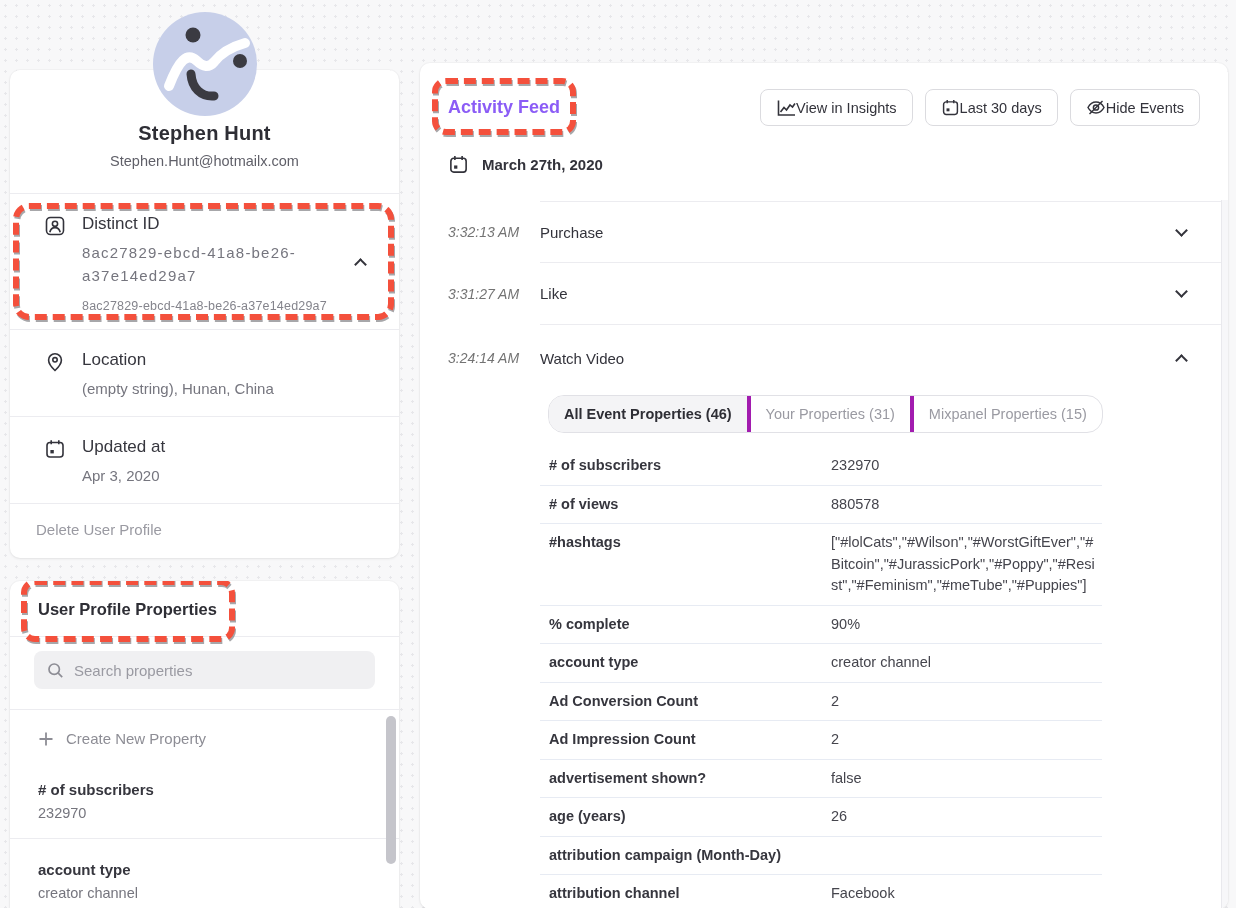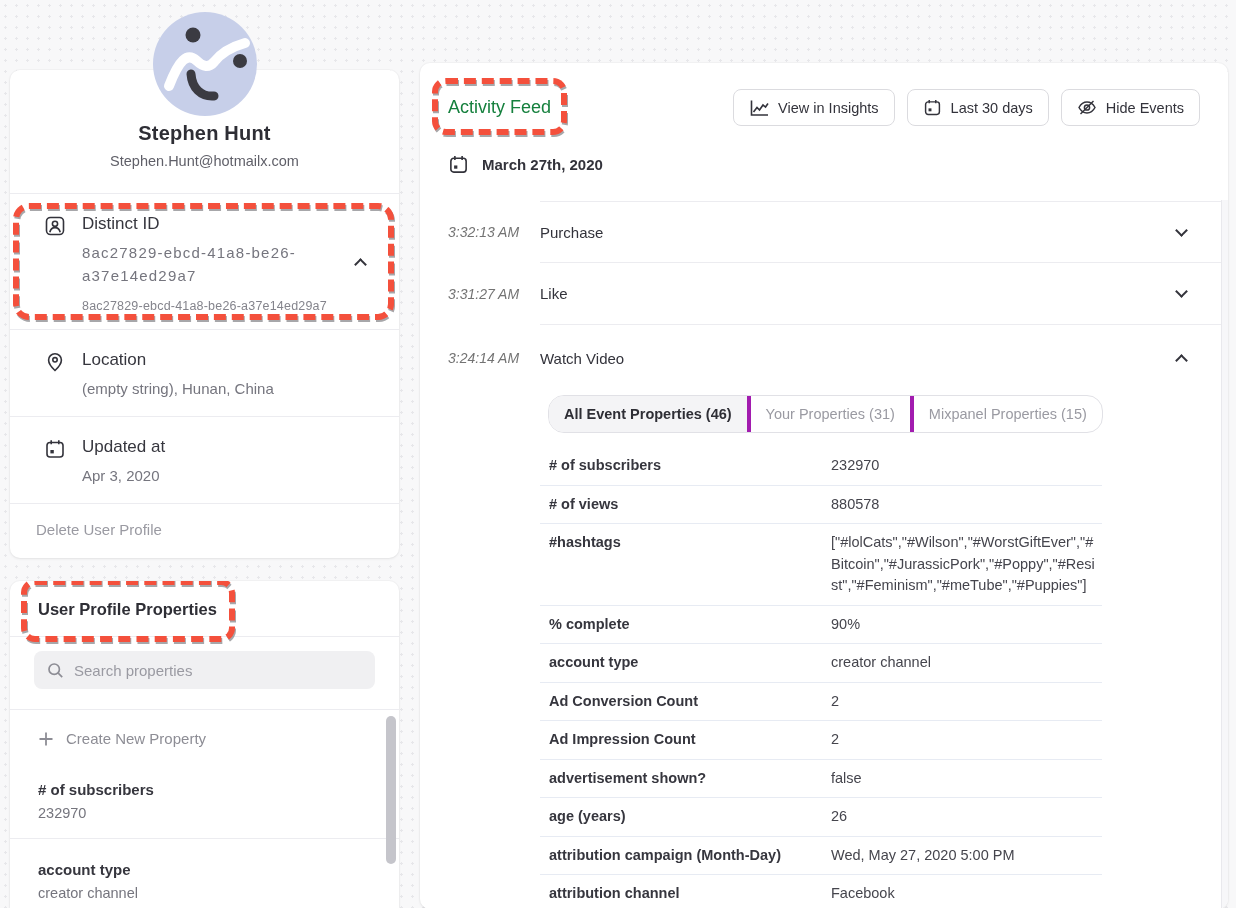--- a/index.html
+++ b/index.html
@@ -48,23 +48,23 @@
   .create-label { font-size:15px; color:#8d8d95; }
   .prop-item { padding:22px 28px 17px; border-bottom:1px solid #ececf0; cursor:pointer; }
   .prop-item .p-name { font-size:15px; font-weight:700; color:#36363e; }
   .prop-item .p-val { font-size:14.5px; color:#75757e; margin-top:7px; }
   .list-scrollbar { position:absolute; right:3px; top:4px; bottom:0; width:10px; }
   .list-thumb { position:absolute; right:0; top:2px; width:10px; height:148px; background:#c5c5cb; border-radius:6px; }
 
   
   .feed-card { position:absolute; left:420px; top:63px; width:808px; height:846px; border-radius:10px; background:#fff; box-shadow:0 1px 3px rgba(0,0,0,.07), 0 0 0 1px rgba(0,0,0,.02); overflow:hidden; }
   .feed-header { display:flex; align-items:center; justify-content:space-between; padding:26px 28px 18px; }
-  .feed-title { font-size:18px; font-weight:400; color:#15803d; position:relative; display:inline-block; }
+  .feed-title { font-size:18px; font-weight:700; color:#8b5cf6; position:relative; display:inline-block; }
   .btn-row { display:flex; gap:12px; }
-  .btn { display:flex; align-items:center; gap:9px; height:37px; padding:0 15px; background:#fff; border:1px solid #dbdbdf; border-radius:8px; font-size:14.5px; color:#33333b; cursor:pointer; white-space:nowrap; }
+  .btn { display:flex; align-items:center; height:37px; padding:0 15px; background:#fff; border:1px solid #dbdbdf; border-radius:8px; font-size:14.5px; color:#33333b; cursor:pointer; white-space:nowrap; }
   .date-row { display:flex; align-items:center; gap:13px; padding:10px 28px 12px; margin-bottom:14px; }
   .date-label { font-size:15px; font-weight:700; color:#33333b; }
 
   .event-row { display:flex; align-items:stretch; }
   .ev-time { flex:0 0 120px; padding-left:28px; display:flex; align-items:center; font-size:14px; color:#737373;font-style:italic; }
   .ev-main { flex:1; display:flex; align-items:center; justify-content:space-between; padding-right:42px; height:62px; border-bottom:1px solid #ececf0; cursor:pointer; }
   .event-row.first .ev-main { border-top:1px solid #ececf0; }
   .event-row.expanded .ev-main { border-bottom:none; height:66px;gap:25px; }
   .ev-name { font-size:15px; color:#33333b; }
 
@@ -328,21 +328,20 @@
         <div class="prow">
           <div class="pcell-k">advertisement shown?</div>
           <div class="pcell-v">false</div>
         </div>
         <div class="prow">
           <div class="pcell-k">age (years)</div>
           <div class="pcell-v">26</div>
         </div>
         <div class="prow">
           <div class="pcell-k">attribution campaign (Month-Day)</div>
-          <div class="pcell-v">Wed, May 27, 2020 5:00 PM</div>
         </div>
         <div class="prow">
           <div class="pcell-k">attribution channel</div>
           <div class="pcell-v">Facebook</div>
         </div>
       </div>
   </div>
 
   <div class="feed-scrollbar"></div>
 </div>

